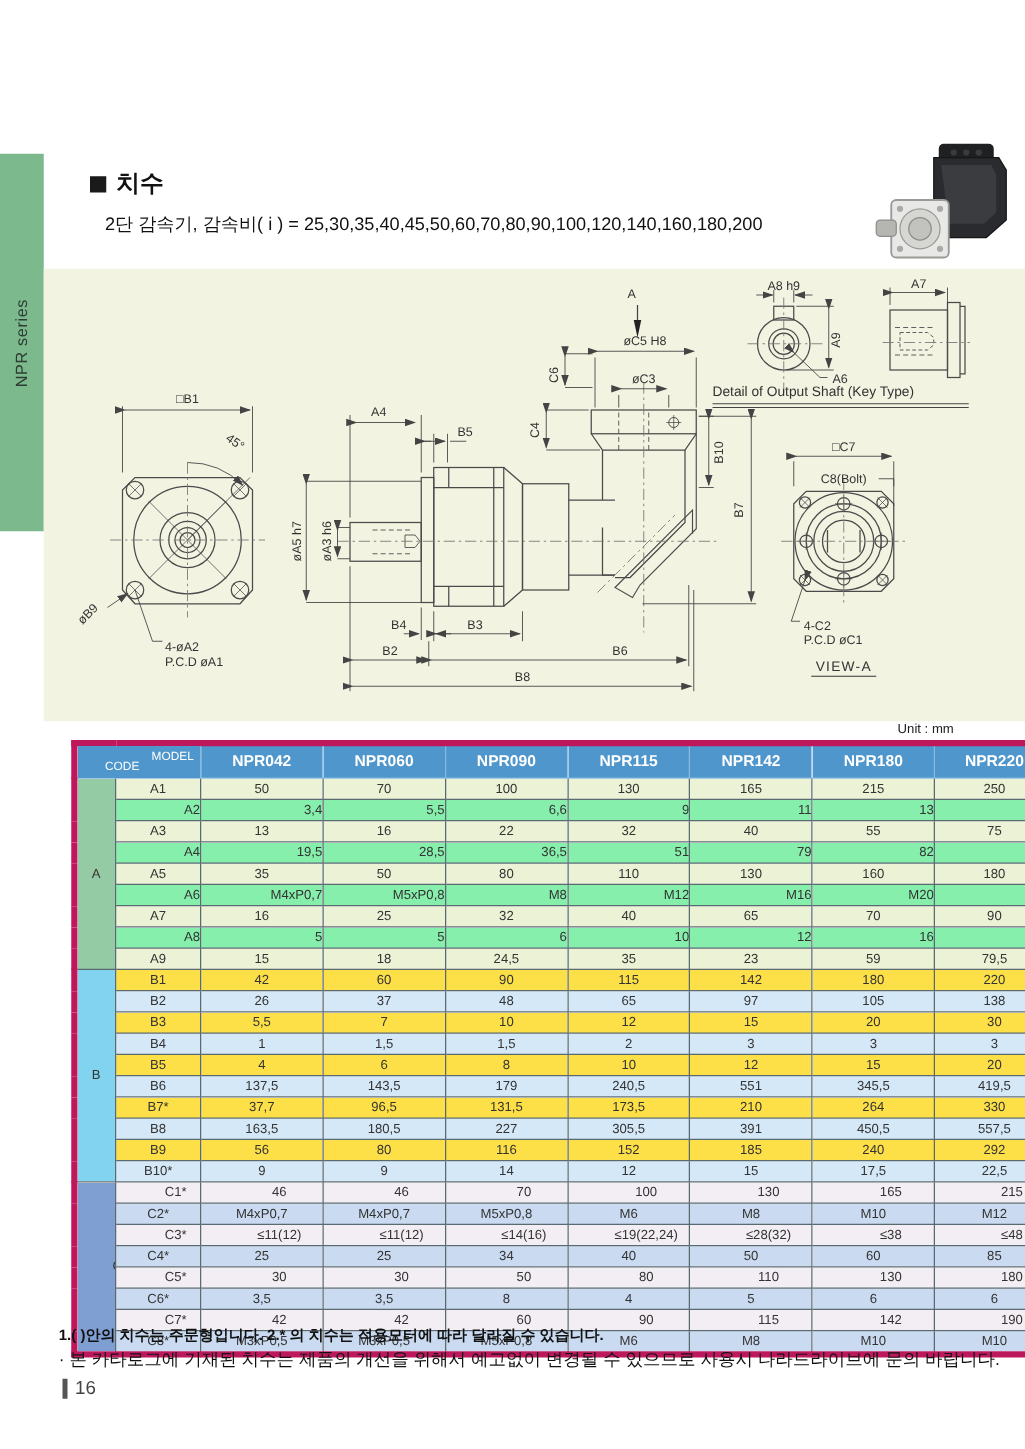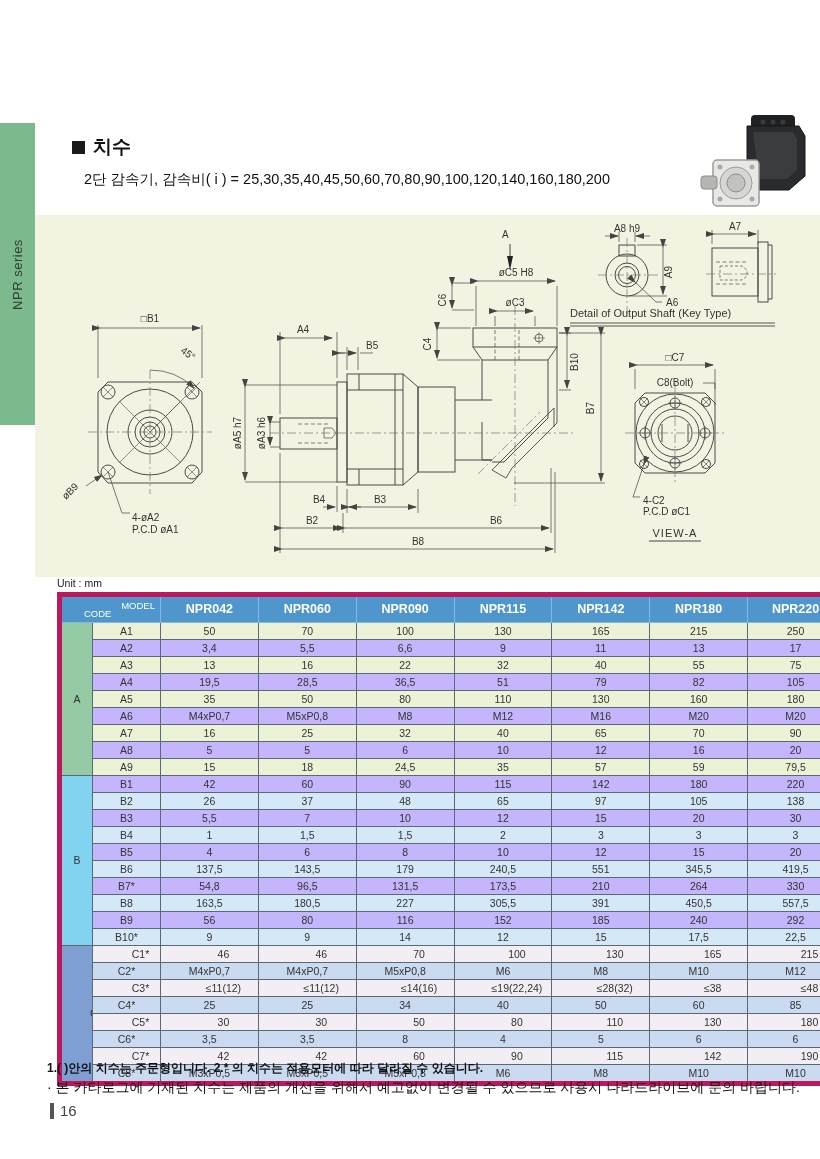--- a/index.html
+++ b/index.html
@@ -13,37 +13,37 @@
     display:flex;align-items:center;justify-content:center;}
   .sidebar span{transform:rotate(-90deg);white-space:nowrap;font-size:13px;color:#2e3d33;letter-spacing:.5px;}
   
   .titleRow{left:72px;top:134px;display:flex;align-items:center;gap:8px;}
   .sq{width:13px;height:13px;background:#1a1a1a;display:inline-block;}
   .titleTxt{font-size:19px;font-weight:bold;color:#111;}
   .subtitle{left:72px;top:170px;font-size:14.5px;color:#111;margin-left:12px;}
   
   .panel{left:35px;top:215px;width:785px;height:362px;background:#f3f3e2;}
   svg text{font-family:"Liberation Sans","DejaVu Sans",sans-serif;fill:#333;}
-  .unit{top:577px;left:57px;width:706px;text-align:left;font-size:10.5px;color:#222;}
+  .unit{top:577px;left:57px;width:706px;text-align:right;font-size:10.5px;color:#222;}
   
   table.dim{left:57px;top:592px;position:absolute;border-collapse:collapse;table-layout:fixed;
     width:791px;border:5px solid #be185d;}
   table.dim td,table.dim th{border:1px solid #5a6a72;font-size:10.5px;text-align:center;
     padding:0;height:16px;line-height:15px;color:#333;overflow:hidden;white-space:nowrap;}
   table.dim th{background:#4e96cb;color:#fff;font-size:12.5px;font-weight:bold;height:25px;border:1px solid #86b9de;}
   th.corner{position:relative;background:#4e96cb;
     background-image:linear-gradient(to top right,transparent calc(50% - .8px),#d8e7f3 calc(50% - .8px),#d8e7f3 calc(50% + .8px),transparent calc(50% + .8px));}
   th.corner .mdl{position:absolute;top:1px;right:5px;font-size:9.5px;font-weight:normal;}
   th.corner .cde{position:absolute;bottom:1px;left:22px;font-size:9.5px;font-weight:normal;}
   td.secCell{font-size:26px;color:#fff;border:1px solid #5a6a72;}
   .secA{background:#94cba4;}
   .secB{background:#82d3f0;}
   .secC{background:#7f9fd3;}
-  tr.sA.even td{background:#ecf2d5;} tr.sA.odd td{background:#c4b5fd;}
-  tr.sB.even td{background:#c4b5fd;} tr.sB.odd td{background:#d5e8f8;}
+  tr.sA.even td{background:#ecf2d5;} tr.sA.odd td{background:#86efac;text-align:right;}
+  tr.sB.even td{background:#fde047;} tr.sB.odd td{background:#d5e8f8;}
   tr.sC.even td{background:#f3eef3;padding-left:28px;} tr.sC.odd td{background:#cadbf1;}
   tr td.secCell.secA{background:#94cba4;} tr td.secCell.secB{background:#82d3f0;} tr td.secCell.secC{background:#7f9fd3;}
   
   .fn1{left:47px;top:1060px;font-size:12px;color:#111;font-weight:bold;}
   .fn2{left:47px;top:1079px;font-size:14px;color:#111;}
   .pageno{left:50px;top:1102px;display:flex;align-items:center;gap:6px;}
   .pageno .bar{width:4px;height:16px;background:#555;}
   .pageno .num{font-size:15px;color:#444;}
 </style>
 </head>
@@ -397,21 +397,21 @@
         <td>12</td>
         <td>16</td>
         <td>20</td>
       </tr>
       <tr class="sA even">
         <td>A9</td>
         <td>15</td>
         <td>18</td>
         <td>24,5</td>
         <td>35</td>
-        <td>57</td>
+        <td>23</td>
         <td>59</td>
         <td>79,5</td>
       </tr>
       <tr class="sB even">
         <td rowspan="10" class="secCell secB">B</td>
         <td>B1</td>
         <td>42</td>
         <td>60</td>
         <td>90</td>
         <td>115</td>
@@ -464,21 +464,21 @@
         <td>137,5</td>
         <td>143,5</td>
         <td>179</td>
         <td>240,5</td>
         <td>551</td>
         <td>345,5</td>
         <td>419,5</td>
       </tr>
       <tr class="sB even">
         <td>B7*</td>
-        <td>54,8</td>
+        <td>37,7</td>
         <td>96,5</td>
         <td>131,5</td>
         <td>173,5</td>
         <td>210</td>
         <td>264</td>
         <td>330</td>
       </tr>
       <tr class="sB odd">
         <td>B8</td>
         <td>163,5</td>

